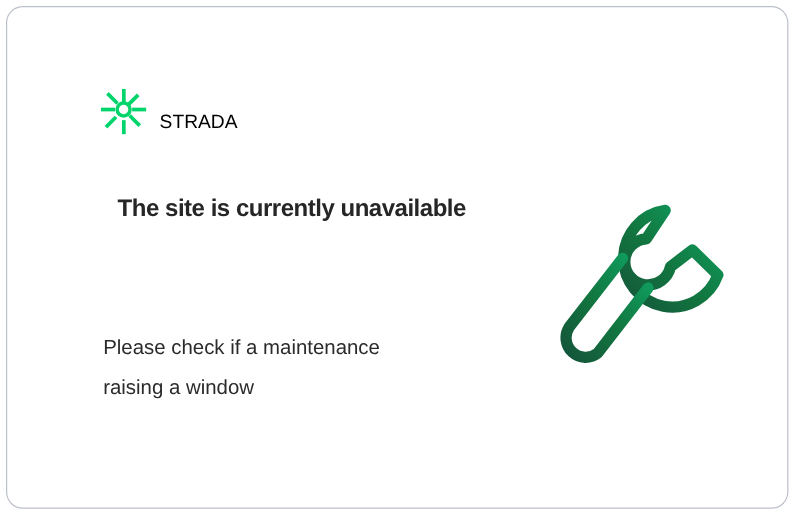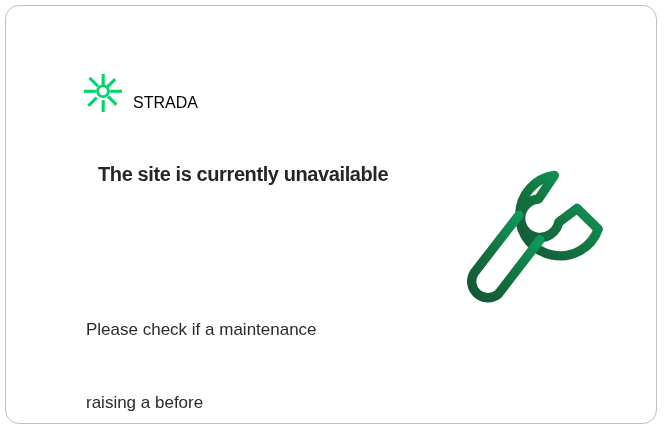--- a/index.html
+++ b/index.html
@@ -73,21 +73,20 @@
     width: 310px;
     margin: 0;
     font-size: 17px;
     line-height: 33px;
     font-weight: 400;
     color: #2b2b2b;
   }
   #body-copy .line {
     display: block;
     white-space: nowrap;
-    margin-top: 40px;
   }
 
   
   #wrench {
     position: absolute;
     left: 455px;
     top: 156px;
     width: 158px;
     height: 152px;
     display: block;
@@ -122,21 +121,21 @@
         <circle cx="32" cy="29" r="6.6" fill="#ffffff"></circle>
       </svg>
 
       <div>STRADA</div>
     </div>
 
     <h1 id="headline">The site is currently unavailable</h1>
 
     <p id="body-copy">
       <span class="line">Please check if a maintenance</span>
-      <span class="line">raising a before</span>
+      <span class="line">raising a window</span>
     </p>
 
     <svg id="wrench" viewBox="0 0 160 154" aria-hidden="true">
       <defs>
         <linearGradient id="wrenchGrad" x1="0" y1="1" x2="1" y2="0">
           <stop offset="0%" stop-color="#14553a"></stop>
           <stop offset="45%" stop-color="#12753f"></stop>
           <stop offset="100%" stop-color="#0fa565"></stop>
         </linearGradient>
       </defs>

